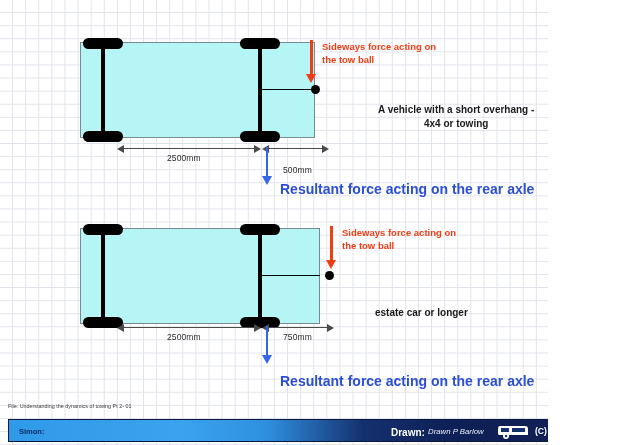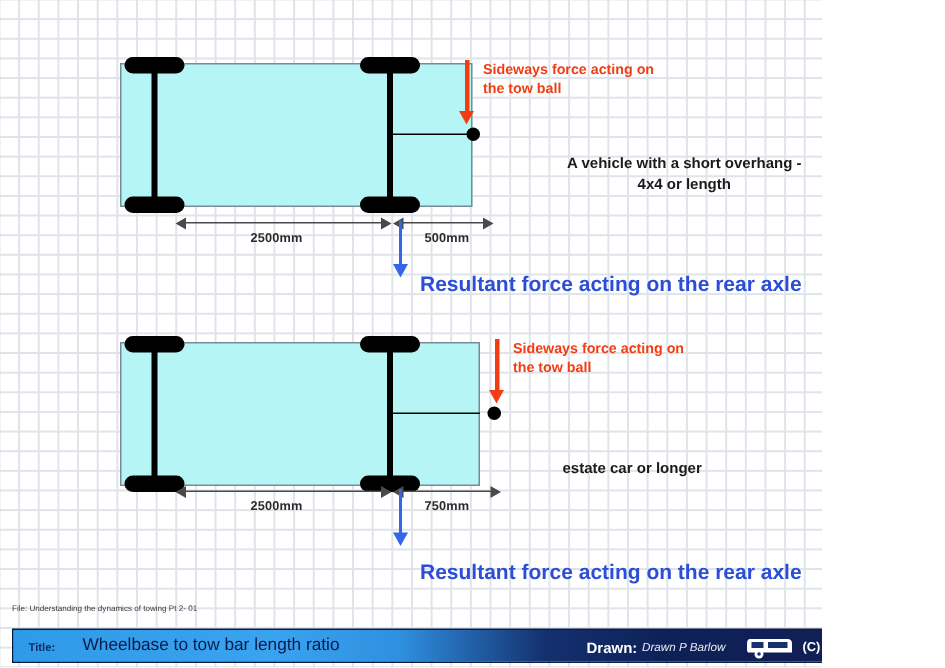--- a/index.html
+++ b/index.html
@@ -68,21 +68,20 @@
     border-bottom: 4px solid transparent;
   }
   .dim-arrow.left  { border-right: 7px solid #4a4a4a; }
   .dim-arrow.right { border-left: 7px solid #4a4a4a; }
   .dim-label {
     position: absolute;
     font-size: 8.5px;
     color: #2b2b2b;
     white-space: nowrap;
     letter-spacing: 0.1px;
-    font-weight: bold;
   }
 
   
   .red-arrow-shaft {
     position: absolute;
     width: 3px;
     background: #f23c13;
   }
   .red-arrow-head {
     position: absolute;
@@ -227,32 +226,32 @@
 
   <div class="red-arrow-shaft" style="left:310px; top:40px; height:36px;"></div>
   <div class="red-arrow-head" style="left:306px; top:74px;"></div>
   <div class="red-text" style="left:322px; top:41px;">
     <span>Sideways force acting on</span><br>
     <span>the tow ball</span>
   </div>
 
   <div class="desc" style="left:378px; top:103px;">
     <span>A vehicle with a short overhang -</span><br>
-    <span>4x4 or length</span>
+    <span>4x4 or towing</span>
   </div>
 
   <div class="dim-line" style="left:119px; top:148px; width:140px;"></div>
   <div class="dim-arrow left" style="left:117px; top:145px;"></div>
   <div class="dim-arrow right" style="left:254px; top:145px;"></div>
   <div class="dim-label" style="left:167px; top:153px;">2500mm</div>
 
   <div class="dim-line" style="left:264px; top:148px; width:63px;"></div>
   <div class="dim-arrow left" style="left:262px; top:145px;"></div>
   <div class="dim-arrow right" style="left:322px; top:145px;"></div>
-  <div class="dim-label" style="left:283px; top:153px;">500mm</div>
+  <div class="dim-label" style="left:283px; top:165px;">500mm</div>
 
   <div class="blue-arrow-shaft" style="left:266px; top:147px; height:30px;"></div>
   <div class="blue-arrow-head" style="left:262px; top:176px;"></div>
   <div class="blue-text" style="left:280px; top:181px;">Resultant force acting on the rear axle</div>
 
   <div class="vehicle" style="left:80px; top:228px; width:240px; height:96px;">
 
     <div class="body" style="left:0; top:0; width:240px; height:96px;"></div>
 
     <div class="axle" style="left:21px; top:4px; height:88px;"></div>
@@ -289,22 +288,21 @@
   <div class="dim-arrow right" style="left:327px; top:324px;"></div>
   <div class="dim-label" style="left:283px; top:332px;">750mm</div>
 
   <div class="blue-arrow-shaft" style="left:266px; top:326px; height:30px;"></div>
   <div class="blue-arrow-head" style="left:262px; top:355px;"></div>
   <div class="blue-text" style="left:280px; top:373px;">Resultant force acting on the rear axle</div>
 
   <div class="file-line">File: Understanding the dynamics of towing Pt 2- 01</div>
 
   <div class="titlebar">
-    <span class="tb-title-label">Title:</span>
-    <span class="tb-title-value">Wheelbase to tow bar length ratio</span>
+    <span class="tb-title-label">Simon:</span>
     <span class="tb-drawn-label">Drawn:</span>
     <span class="tb-drawn-value">Drawn P Barlow</span>
     <span class="tb-caravan-icon">
       <svg width="31" height="15" viewBox="0 0 31 15" xmlns="http://www.w3.org/2000/svg">
         <path d="M2 1 H27 Q30 1 30 4 V10 H1 Q0 10 0 8 V4 Q0 1 2 1 Z" fill="#ffffff"></path>
         <rect x="3" y="3" width="8" height="4" fill="#14306e"></rect>
         <rect x="14" y="3" width="13" height="4" fill="#14306e"></rect>
         <circle cx="8" cy="11" r="3" fill="#ffffff"></circle>
         <circle cx="8" cy="11" r="1.2" fill="#14306e"></circle>
       </svg>

